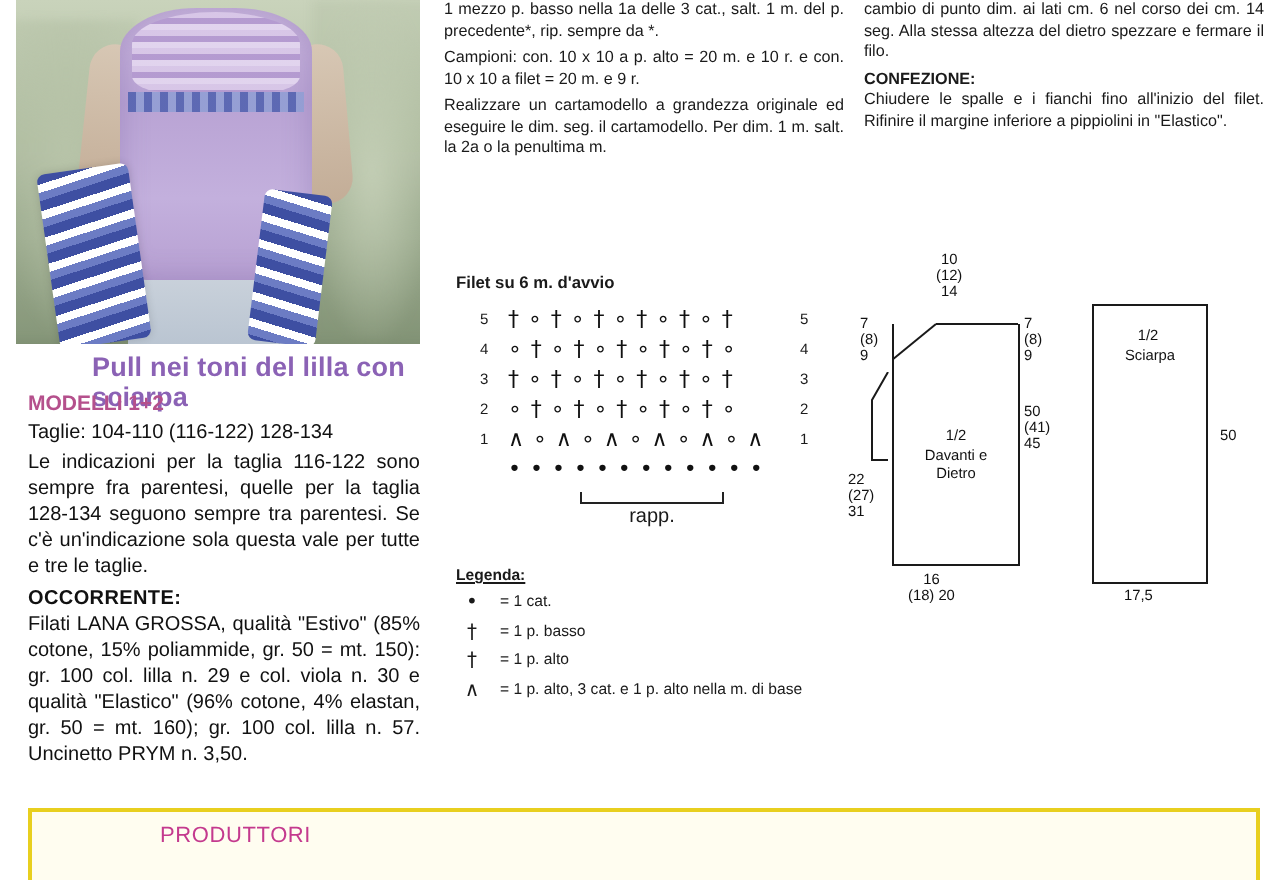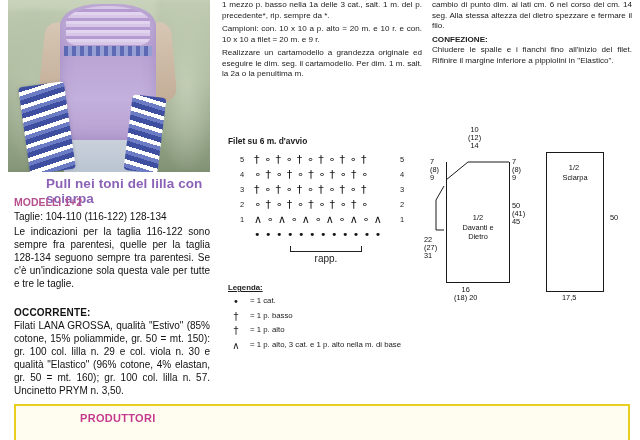--- a/index.html
+++ b/index.html
@@ -125,21 +125,21 @@
     top: 210px;
     width: 196px;
     font-size: 10px;
     line-height: 1.3;
     text-align: justify;
     color: #111;
   }
   .left-text .hdr {
     display:block;
     font-weight: bold;
-    margin-top: 16px;
+    margin-top: 3px;
     letter-spacing: .2px;
   }
   .left-text p { margin: 0 0 2px 0; }
 
   
   .mid-top {
     position: absolute;
     left: 222px;
     top: 0px;
     width: 200px;
@@ -267,21 +267,21 @@
     width: 612px;
     height: 34px;
     border: 2px solid #e8cf1f;
     background: #fffdf0;
   }
   .bottom-bar .bt {
     position: absolute;
     left: 26px;
     top: 6px;
     font-size: 11px;
-    font-weight: bold;
+    font-weight: normal;
     color: #c43a8e;
     letter-spacing: .3px;
     padding-left: 38px;
   }
 </style>
 </head>
 <body>
 
 <div class="page">
 

